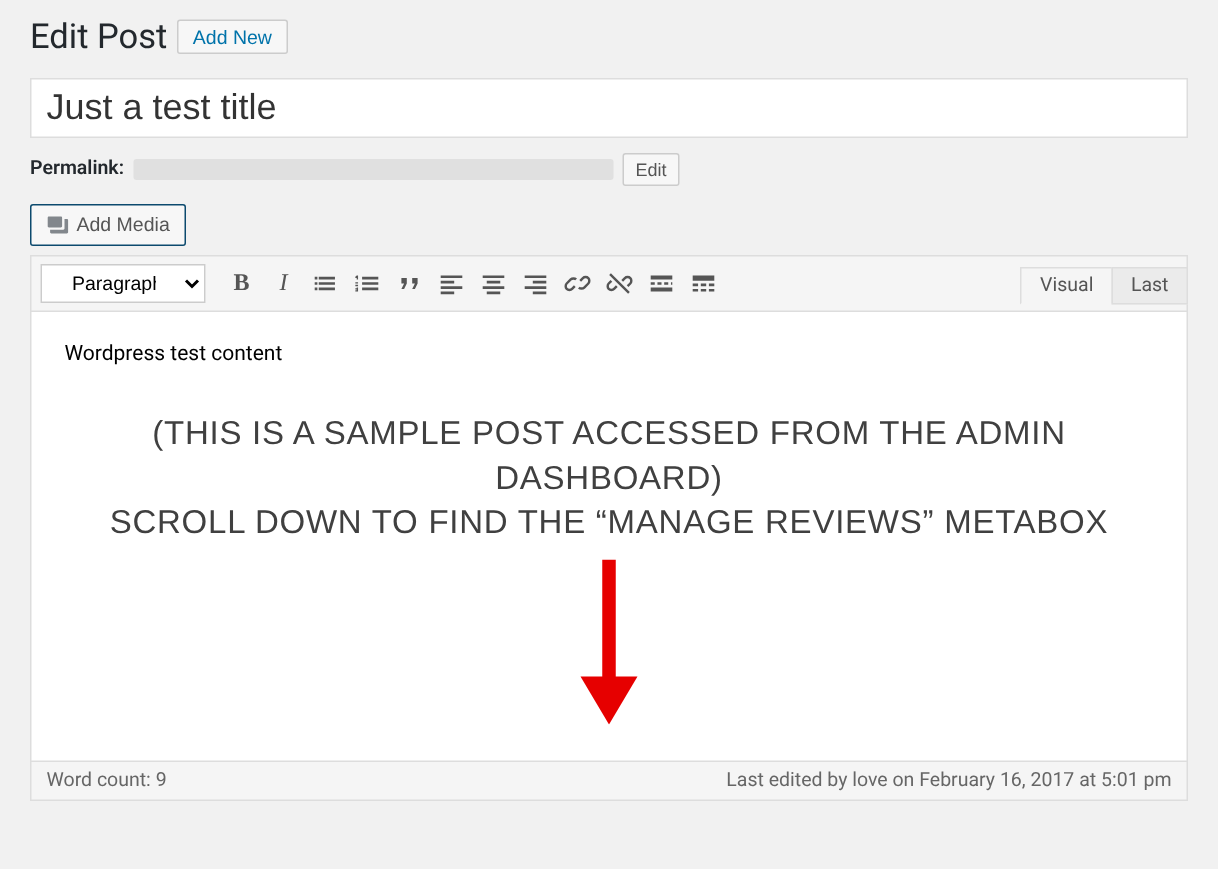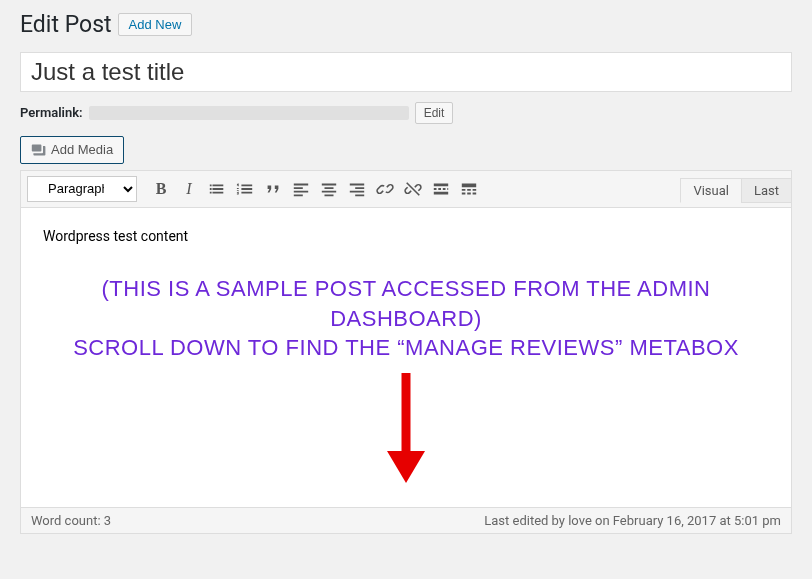--- a/index.html
+++ b/index.html
@@ -148,21 +148,21 @@
       height: 300px;
       padding: 20px 22px;
       position: relative;
     }
     .content-text {
       font-size: 14px;
       color: #000000;
     }
     .annotation {
       font-family: Impact, "Arial Black", sans-serif;
-      color: #6d28d9;
+      color: #404040;
       font-size: 22px;
       text-align: center;
       letter-spacing: 0.5px;
       line-height: 1.35;
       margin-top: 30px;
       text-transform: uppercase;
     }
     .arrow-svg {
       display: block;
       margin: 10px auto 0;
@@ -279,19 +279,19 @@
       <div>(This is a sample post accessed from the admin dashboard)</div>
       <div>Scroll down to find the “Manage Reviews” metabox</div>
     </div>
     <svg class="arrow-svg" width="50" height="110" viewBox="0 0 50 110">
       <line x1="25" y1="0" x2="25" y2="85" stroke="#e60000" stroke-width="9"></line>
       <polygon points="25,110 6,78 44,78" fill="#e60000"></polygon>
     </svg>
   </div>
 
   <div class="status-bar">
-    <span>Word count: 3</span>
+    <span>Word count: 9</span>
     <span>Last edited by love on February 16, 2017 at 5:01 pm</span>
   </div>
 </div>
 
 
 
 
 </body></html>

